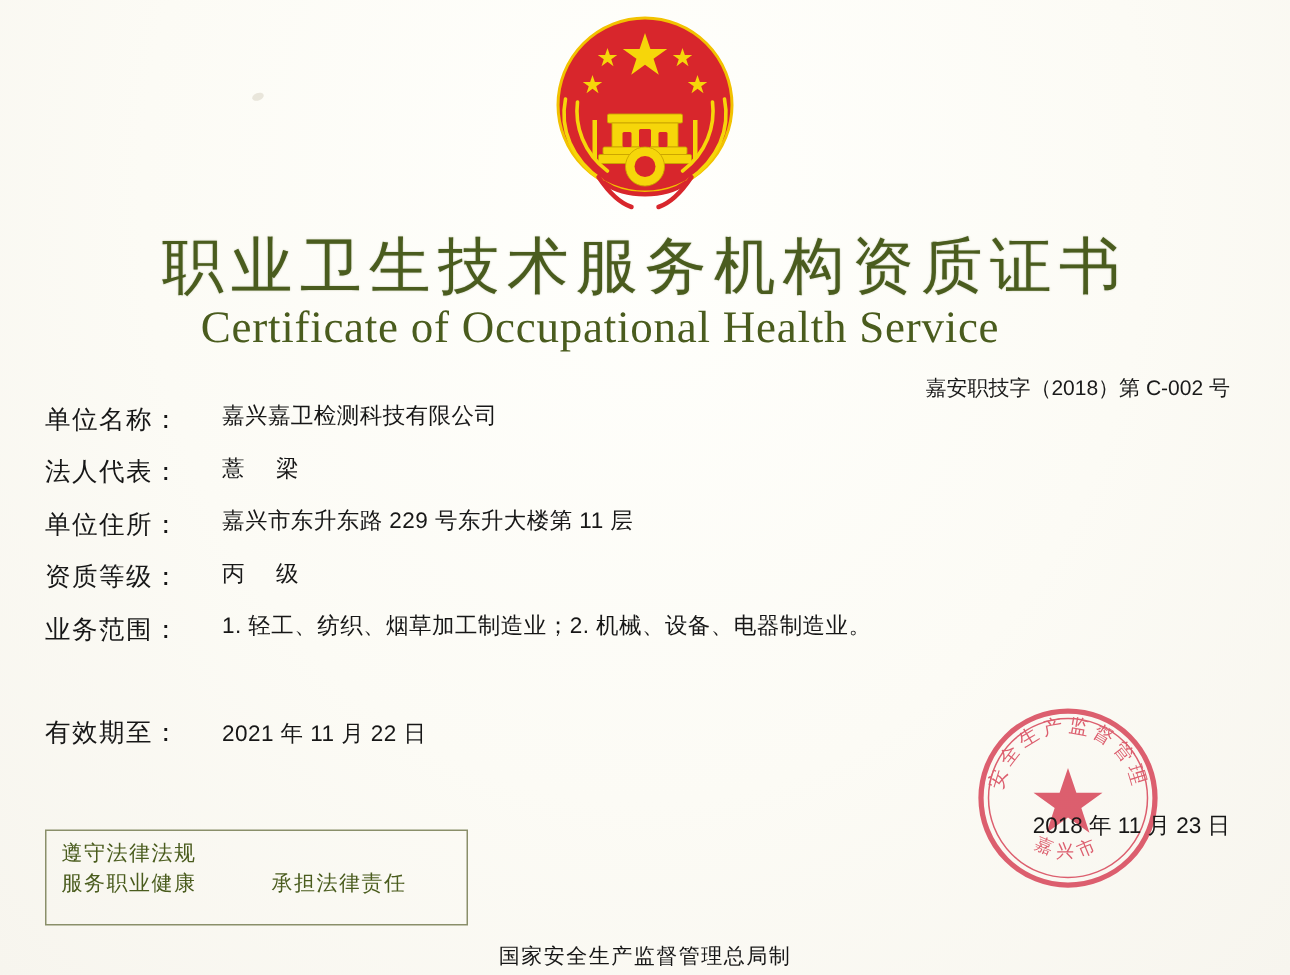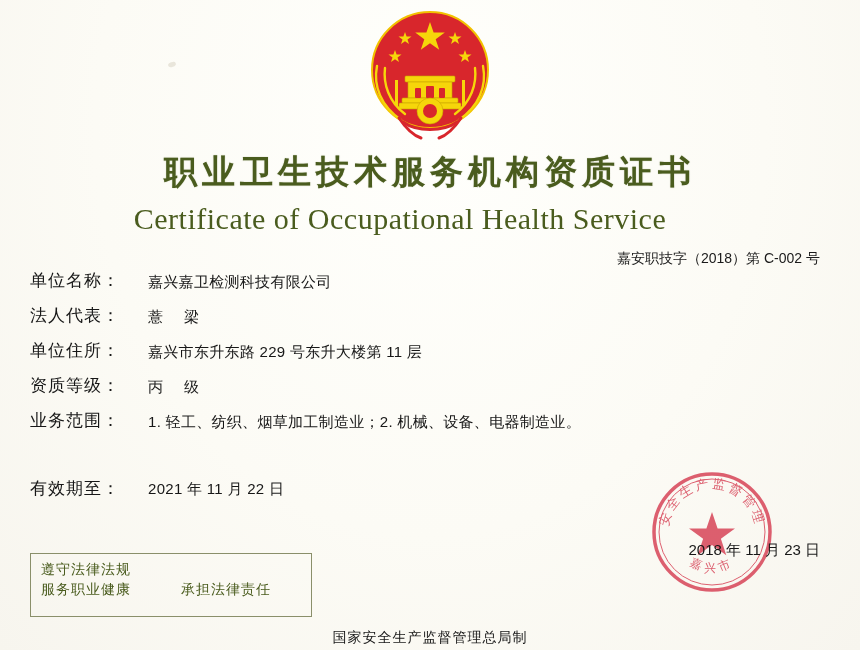--- a/index.html
+++ b/index.html
@@ -34,22 +34,22 @@
   .emblem svg { display: block; }
 
   
   .title-cn {
     position: absolute;
     top: 150px;
     left: 0;
     width: 860px;
     text-align: center;
     font-family: "DejaVu Serif", "Liberation Serif", serif;
-    font-size: 33px;
-    font-weight: bold;
+    font-size: 41px;
+    font-weight: normal;
     letter-spacing: 5px;
     color: #4a5c1e;
     text-shadow: 0 0 1px rgba(74,92,30,0.5);
   }
   .title-en {
     position: absolute;
     top: 202px;
     left: 0;
     width: 800px;
     text-align: center;
@@ -72,21 +72,21 @@
 
   
   .fields {
     position: absolute;
     top: 268px;
     left: 30px;
     width: 800px;
   }
   .field-row {
     display: flex;
-    align-items: flex-end;
+    align-items: flex-start;
     margin-bottom: 11px;
     height: 24px;
   }
   .field-label {
     width: 118px;
     flex: 0 0 118px;
     font-family: "DejaVu Sans", "Liberation Sans", sans-serif;
     font-size: 17px;
     color: #171717;
     letter-spacing: 1px;

